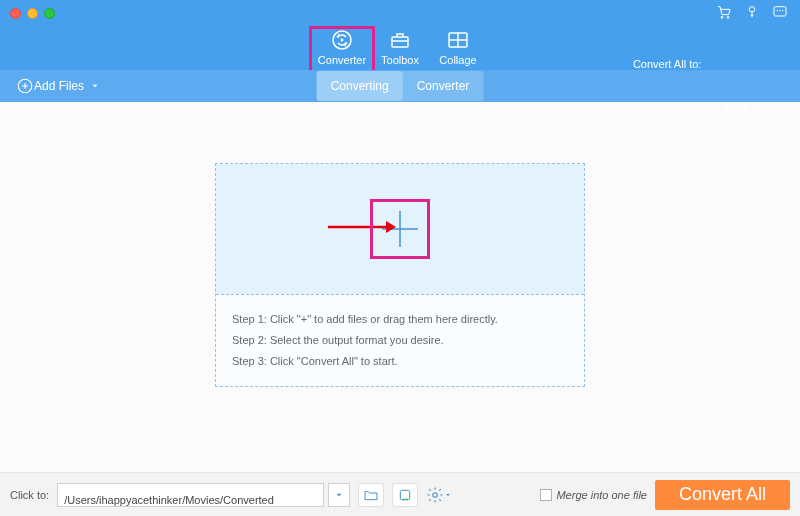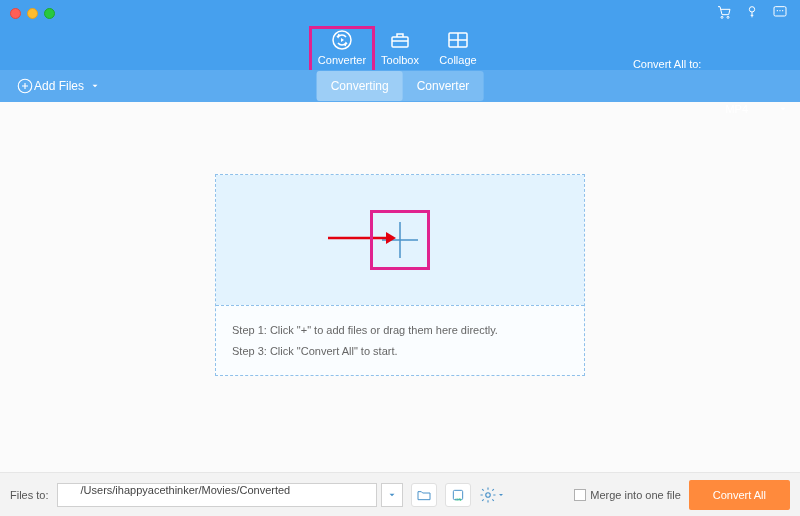--- a/index.html
+++ b/index.html
@@ -33,27 +33,27 @@
   .drop-top { height:130px; background:#e3f3fe; display:flex; align-items:center; justify-content:center; position:relative;}
   .plus { width:48px; height:48px; display:flex; align-items:center; justify-content:center;}
   .plus svg line { stroke:#4a92c9; stroke-width:1.5;}
   .hl-plus { position:absolute; border:3px solid #e0228e; width:60px; height:60px; }
   .arrow { position:absolute; left: 30%;}
   .drop-steps { padding:14px 16px; border-top:1px dashed #8fc0ea;}
   .drop-steps p { font-size:11px; color:#666; line-height:1.9;}
   
   .footer { position:absolute; bottom:0; left:0; right:0; height:44px; background:#f3f3f3; border-top:1px solid #e6e6e6; display:flex; align-items:center; padding:0 10px; gap:8px; font-size:11px; color:#555;}
   .path { flex:0 0 auto; display:flex; align-items:center; gap:4px;}
-  .pathbox { width:320px; height:24px; border:1px solid #d0d0d0; background:#fff; display:flex; align-items:flex-start; padding:0 23px; color:#444;}
+  .pathbox { width:267px; height:24px; border:1px solid #d0d0d0; background:#fff; display:flex; align-items:flex-end; padding:0 6px; color:#444;}
   .sbtn { width:22px; height:24px; border:1px solid #d0d0d0; background:#fff; display:flex; align-items:center; justify-content:center;}
   .ficon { width:26px; height:24px; border:1px solid #e0e0e0; background:#fff; border-radius:3px; display:flex; align-items:center; justify-content:center;}
   .spacer { flex:1;}
-  .merge { display:flex; align-items:flex-end; gap:4px;}
+  .merge { display:flex; align-items:flex-end; gap:4px;font-style:italic;}
   .cb { width:12px; height:12px; border:1px solid #b0b0b0; background:#fff;}
-  .convert-btn { background:#ff8a3c; color:#fff; padding:0 24px; height:30px; display:flex; align-items:center; border-radius:2px; font-size:11px;}
+  .convert-btn { background:#ff8a3c; color:#fff; padding:0 24px; height:30px; display:flex; align-items:center; border-radius:2px; font-size:18px;}
 </style>
 </head>
 <body>
 
 <div class="header">
   <div class="traffic">
     <div class="tl r"></div>
     <div class="tl y"></div>
     <div class="tl g"></div>
   </div>
@@ -150,27 +150,28 @@
       <div class="hl-plus"></div>
       <div class="plus">
         <svg width="44" height="44" viewBox="0 0 44 44">
             <line x1="22" y1="4" x2="22" y2="40"></line>
             <line x1="4" y1="22" x2="40" y2="22"></line>
           </svg>
       </div>
     </div>
     <div class="drop-steps">
       <p>Step 1: Click "+" to add files or drag them here directly.</p>
+      <p>Step 2: Select the output format you desire.</p>
       <p>Step 3: Click "Convert All" to start.</p>
     </div>
   </div>
 </div>
 
 <div class="footer">
-  <span>Files to:</span>
+  <span>Click to:</span>
   <div class="path">
     <div class="pathbox">
       <span>/Users/ihappyacethinker/Movies/Converted</span>
     </div>
     <div class="sbtn">
       <svg width="10" height="10" viewBox="0 0 24 24">
           <path d="M6 9l6 6 6-6" fill="#4a92c9"></path>
         </svg>
     </div>
   </div>

